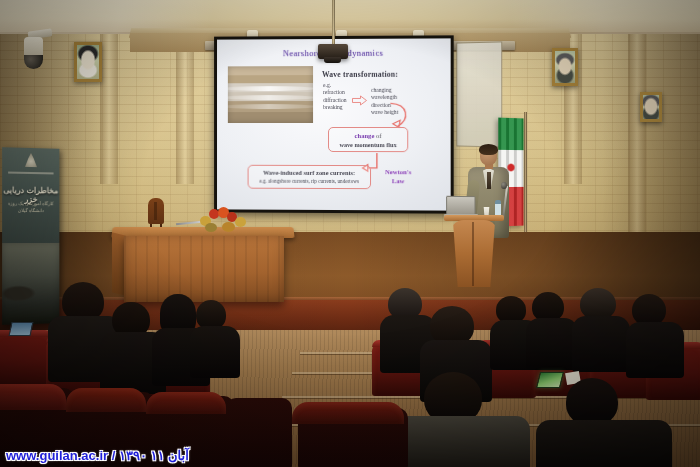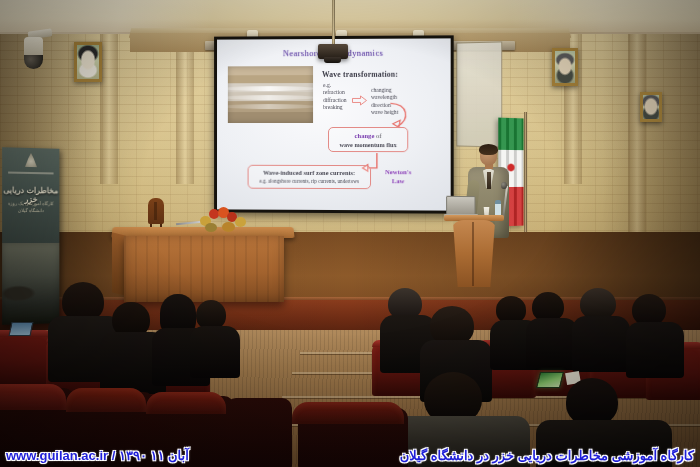--- a/index.html
+++ b/index.html
@@ -672,15 +672,14 @@
   <div class="person" style="left:548px;top:378px;">
     <div class="head" style="left:18px;top:0;width:52px;height:48px;background:linear-gradient(180deg,#1b1310,#080606);"></div>
     <div class="body" style="left:-12px;top:42px;width:136px;height:52px;background:linear-gradient(180deg,#211b16,#0a0807);"></div>
   </div>
   <div class="seat-dark" style="left:298px;top:408px;width:110px;height:60px;"></div>
   <div class="seat" style="left:292px;top:402px;width:112px;height:22px;border-radius:16px 16px 0 0;background:linear-gradient(180deg,#6e1a0f,#380d07);"></div>
 
   <div class="vignette"></div>
 
   <div class="caption-left">www.guilan.ac.ir /  ۱۳۹۰  آبان ۱۱</div>
-  <div class="caption-right">کارگاه آموزشی مخاطرات دریایی خزر در دانشگاه گیلان</div>
 
 </div>
 
 </body></html>

